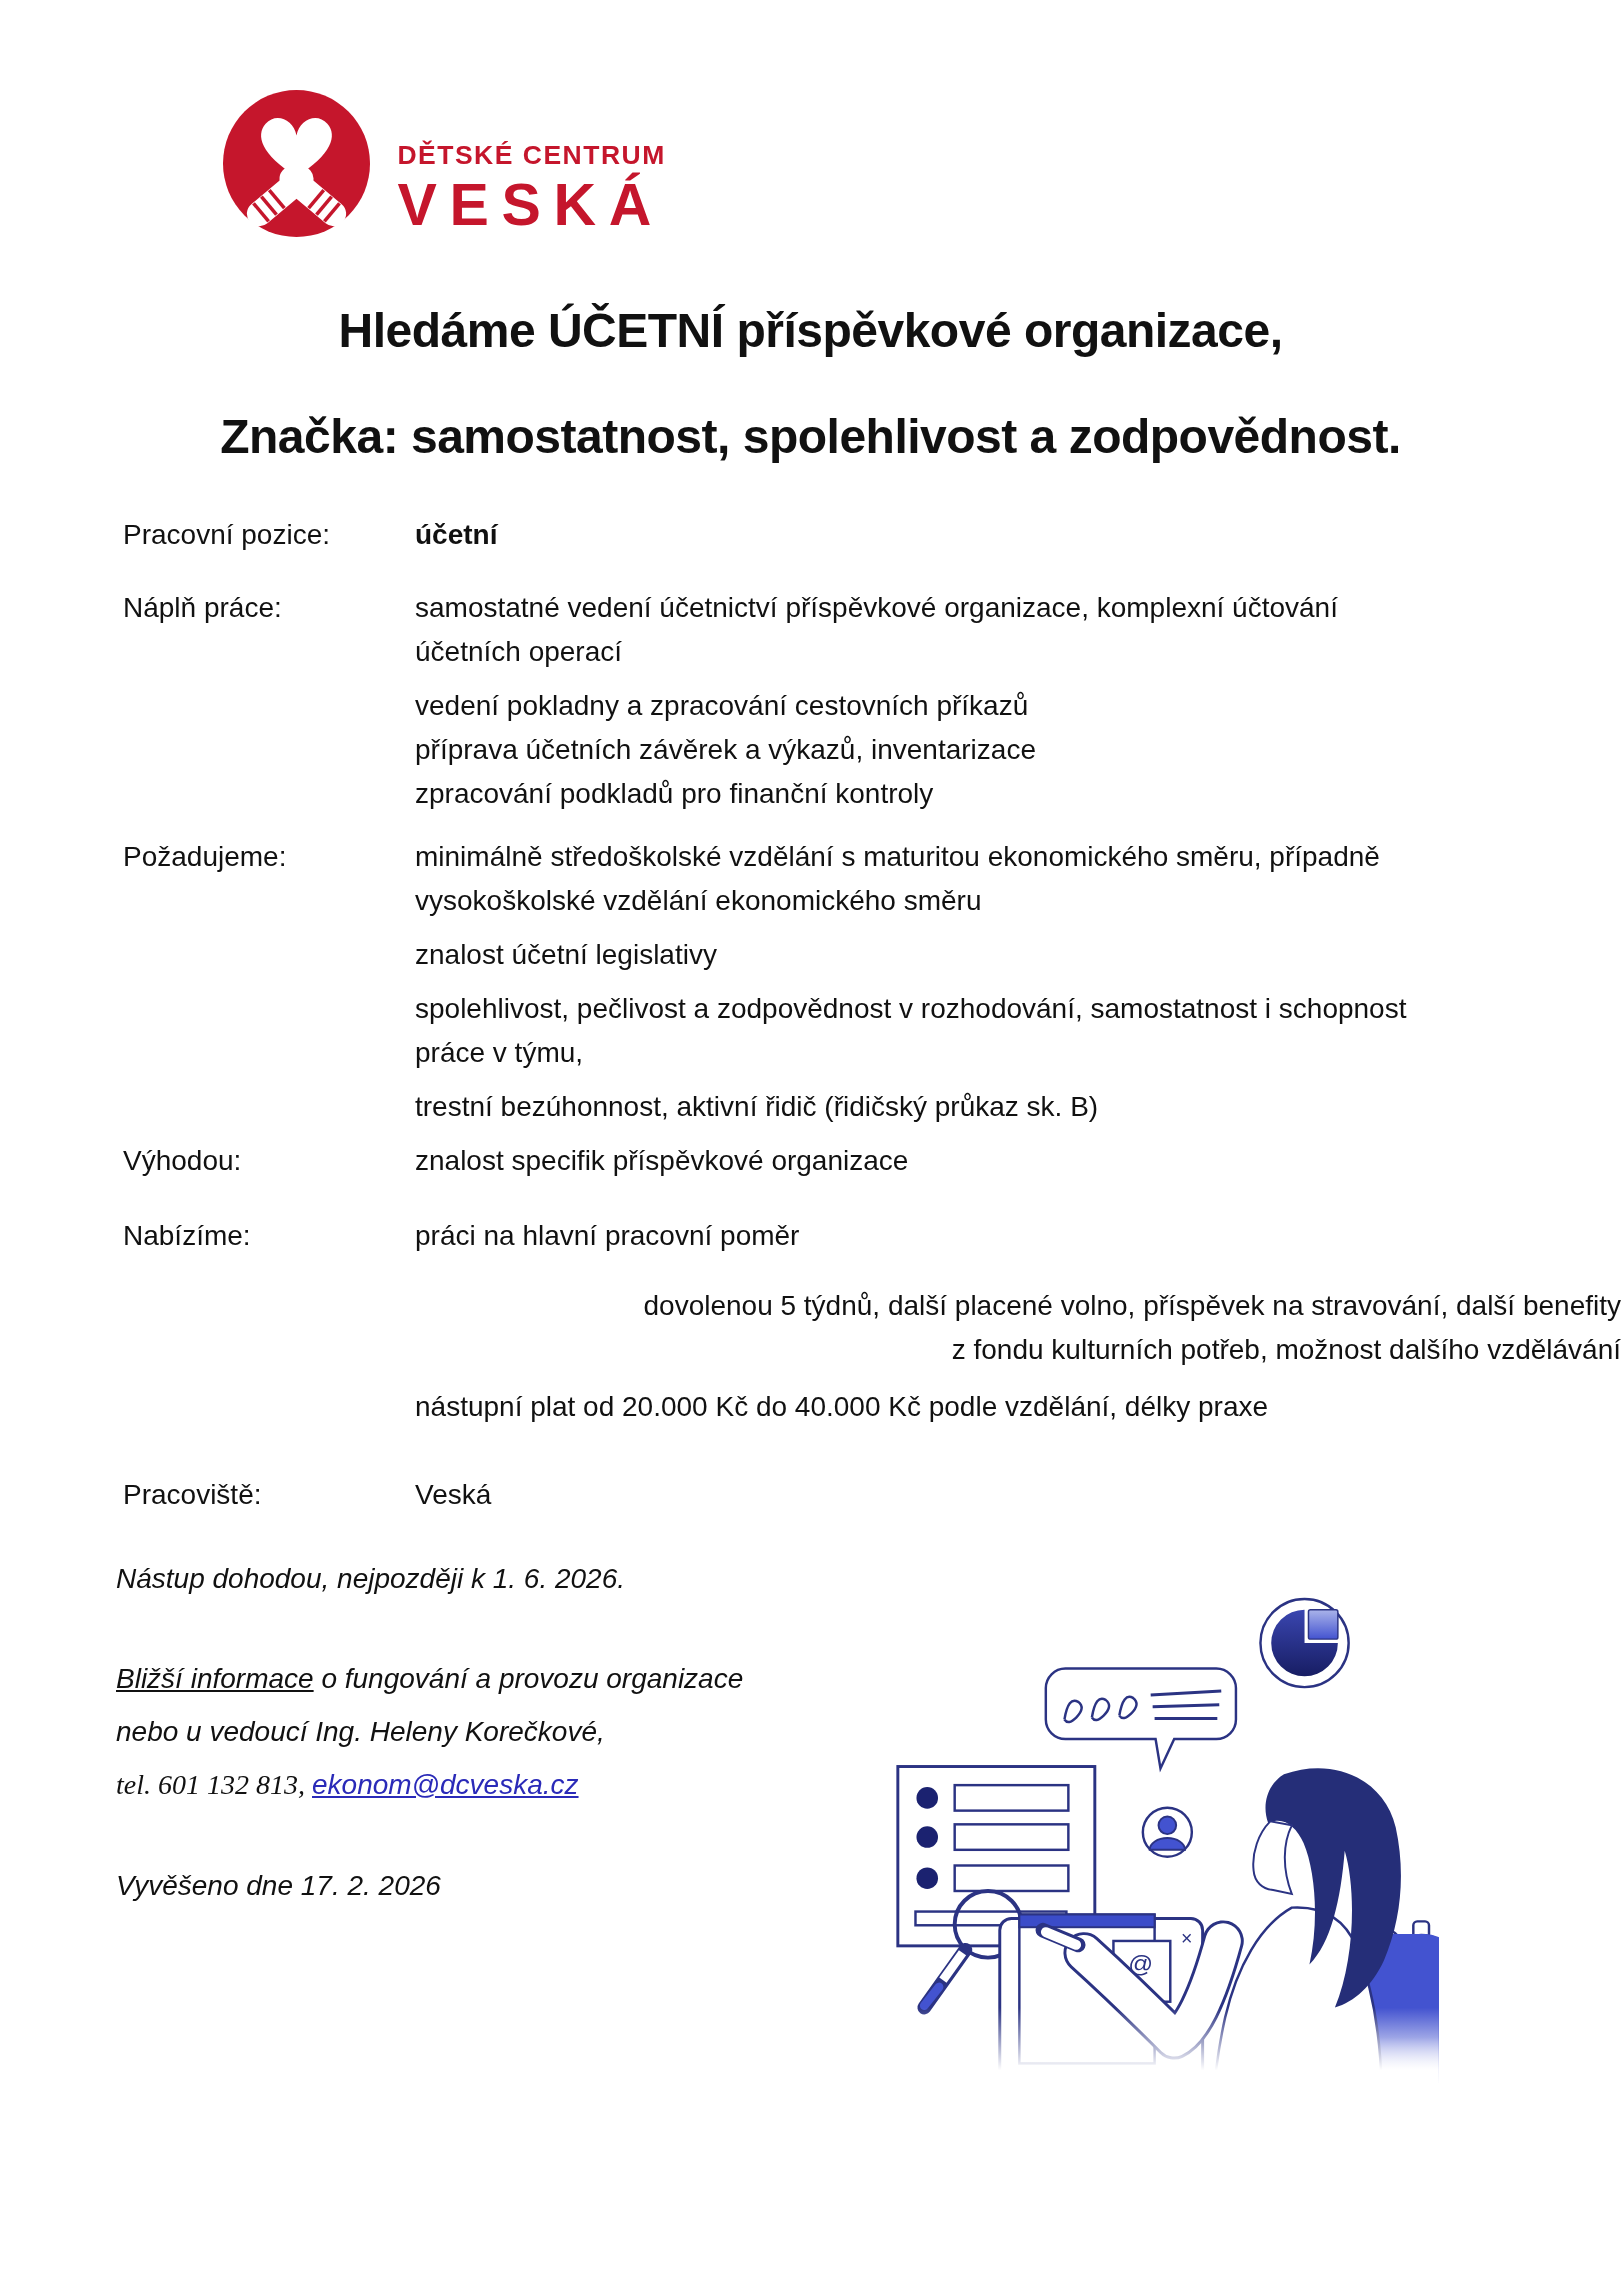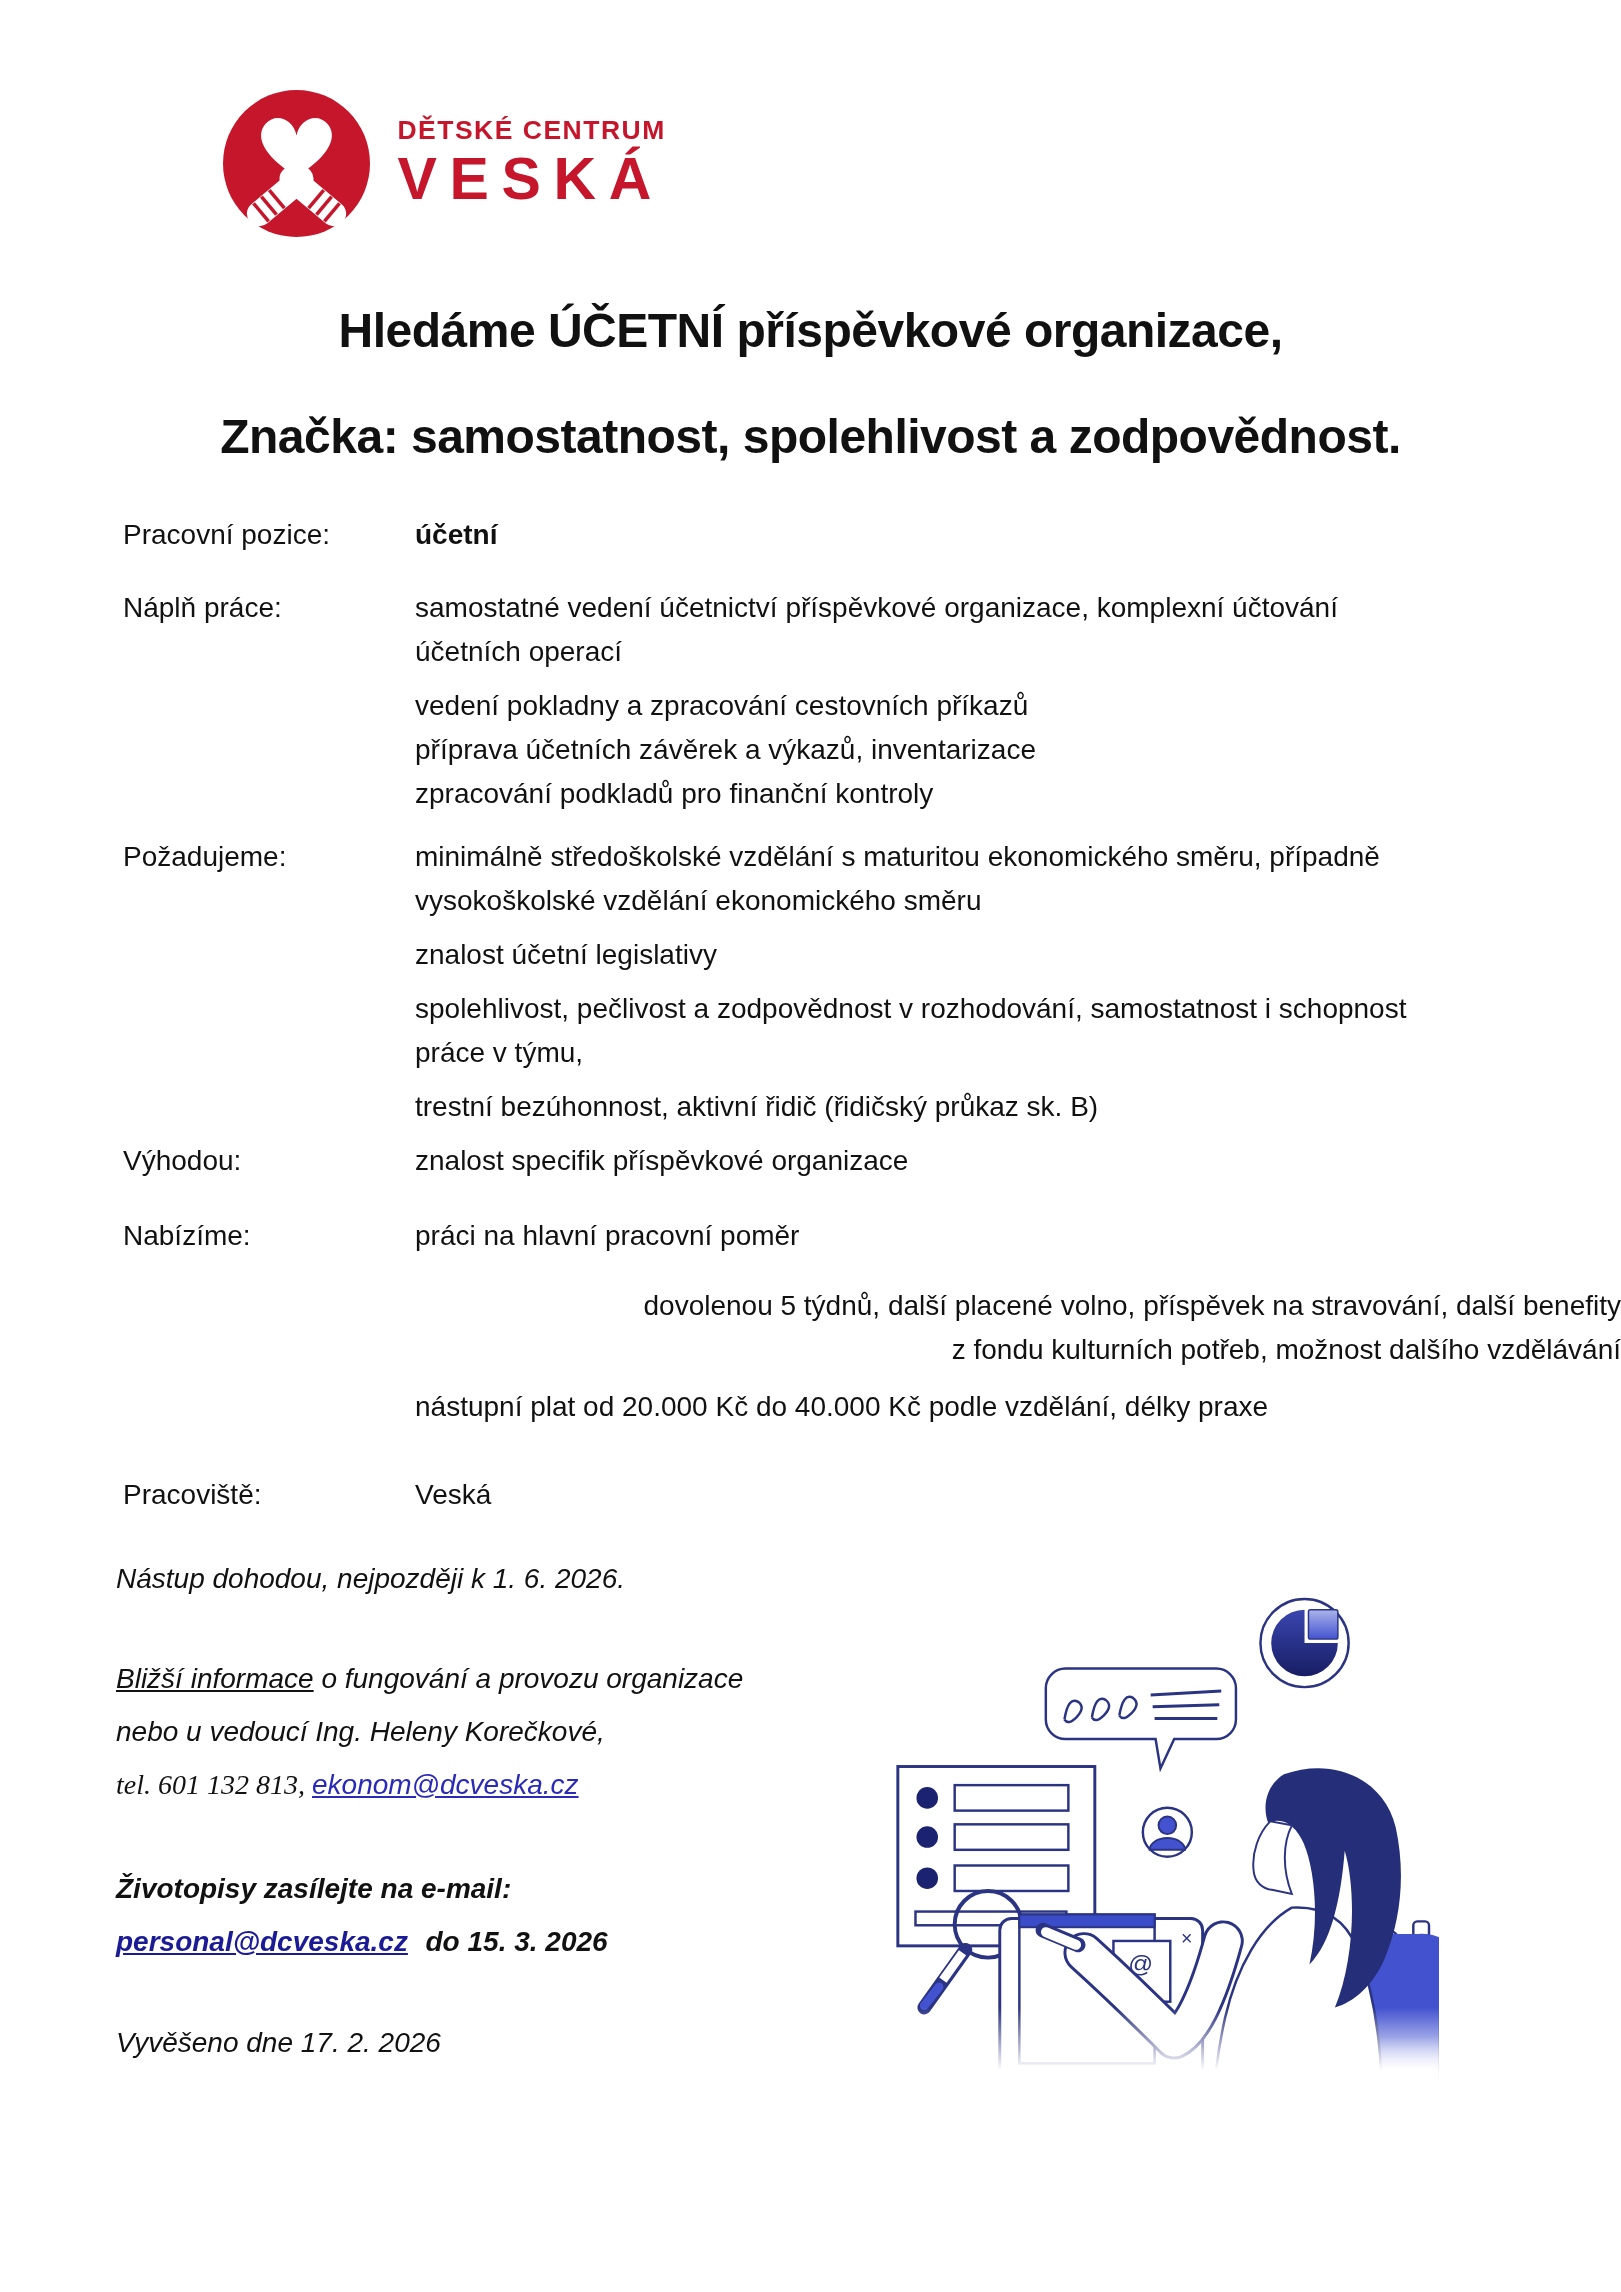--- a/index.html
+++ b/index.html
@@ -3,21 +3,21 @@
 <meta charset="utf-8">
 <title>Job Posting</title>
 <style>
   html,body{margin:0;padding:0;background:#888;}
   .page{
     position:relative;width:1621px;height:2293px;margin:0 auto;background:#ffffff;
     font-family:"Liberation Sans",sans-serif;color:#111;overflow:hidden;
     box-sizing:border-box;padding-top:304px;
   }
   
-  .logo{position:absolute;top:90px;left:223px;display:flex;align-items:center;gap:27.4px;}
+  .logo{position:absolute;top:90px;left:223px;display:flex;align-items:flex-end;gap:27.4px;}
   .logo-mark{width:147px;height:147px;display:block;}
   .logo-text{display:flex;flex-direction:column;}
   .logo-small{font-size:26.5px;font-weight:bold;color:#c5162c;letter-spacing:1.5px;line-height:29px;}
   .logo-big{font-size:59px;font-weight:bold;color:#c5162c;letter-spacing:12.7px;line-height:63px;margin-top:3.9px;}
   
   .h1,.h2{font-size:48px;font-weight:bold;text-align:center;line-height:54px;letter-spacing:-0.5px;margin:0;}
   .h2{margin-top:52px;}
   
   .rows{margin-top:49px;}
   .row{display:grid;grid-template-columns:292px 1fr;margin-left:123px;font-size:28px;line-height:44px;}
@@ -172,24 +172,20 @@
 
   <div class="closing">
     <div class="start-line">Nástup dohodou, nejpozději k 1. 6. 2026.</div>
 
     <div class="contact">
       <div><span class="u">Bližší informace</span><span> o fungování a provozu organizace</span></div>
       <div>nebo u vedoucí Ing. Heleny Korečkové,</div>
       <div><span class="serif">tel. 601 132 813, </span><a class="link">ekonom@dcveska.cz</a></div>
     </div>
 
-    <div class="cv">
-      <div>Životopisy zasílejte na e-mail:</div>
-      <div><a class="link-bold">personal@dcveska.cz</a><span class="deadline">do 15. 3. 2026</span></div>
-    </div>
 
     <div class="posted">Vyvěšeno dne 17. 2. 2026</div>
   </div>
 
   <svg class="illo" viewBox="0 0 620 500" aria-hidden="true">
     <defs>
       <linearGradient id="pieG" x1="0" y1="0" x2="0" y2="1">
         <stop offset="0" stop-color="#3a46b0"></stop>
           <stop offset="1" stop-color="#171d63"></stop>
       </linearGradient>

